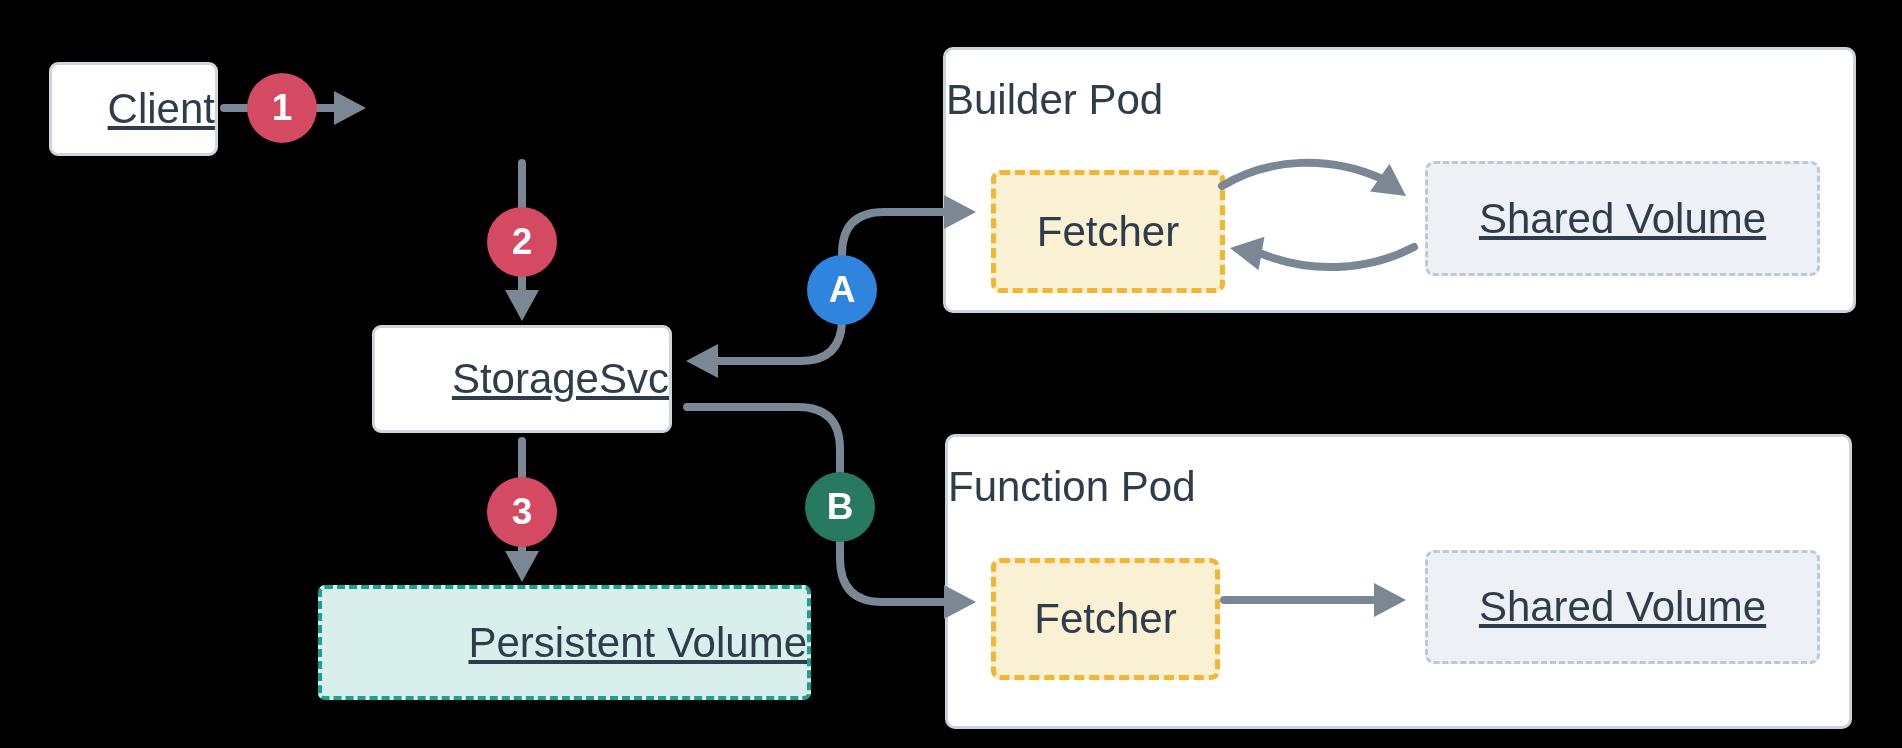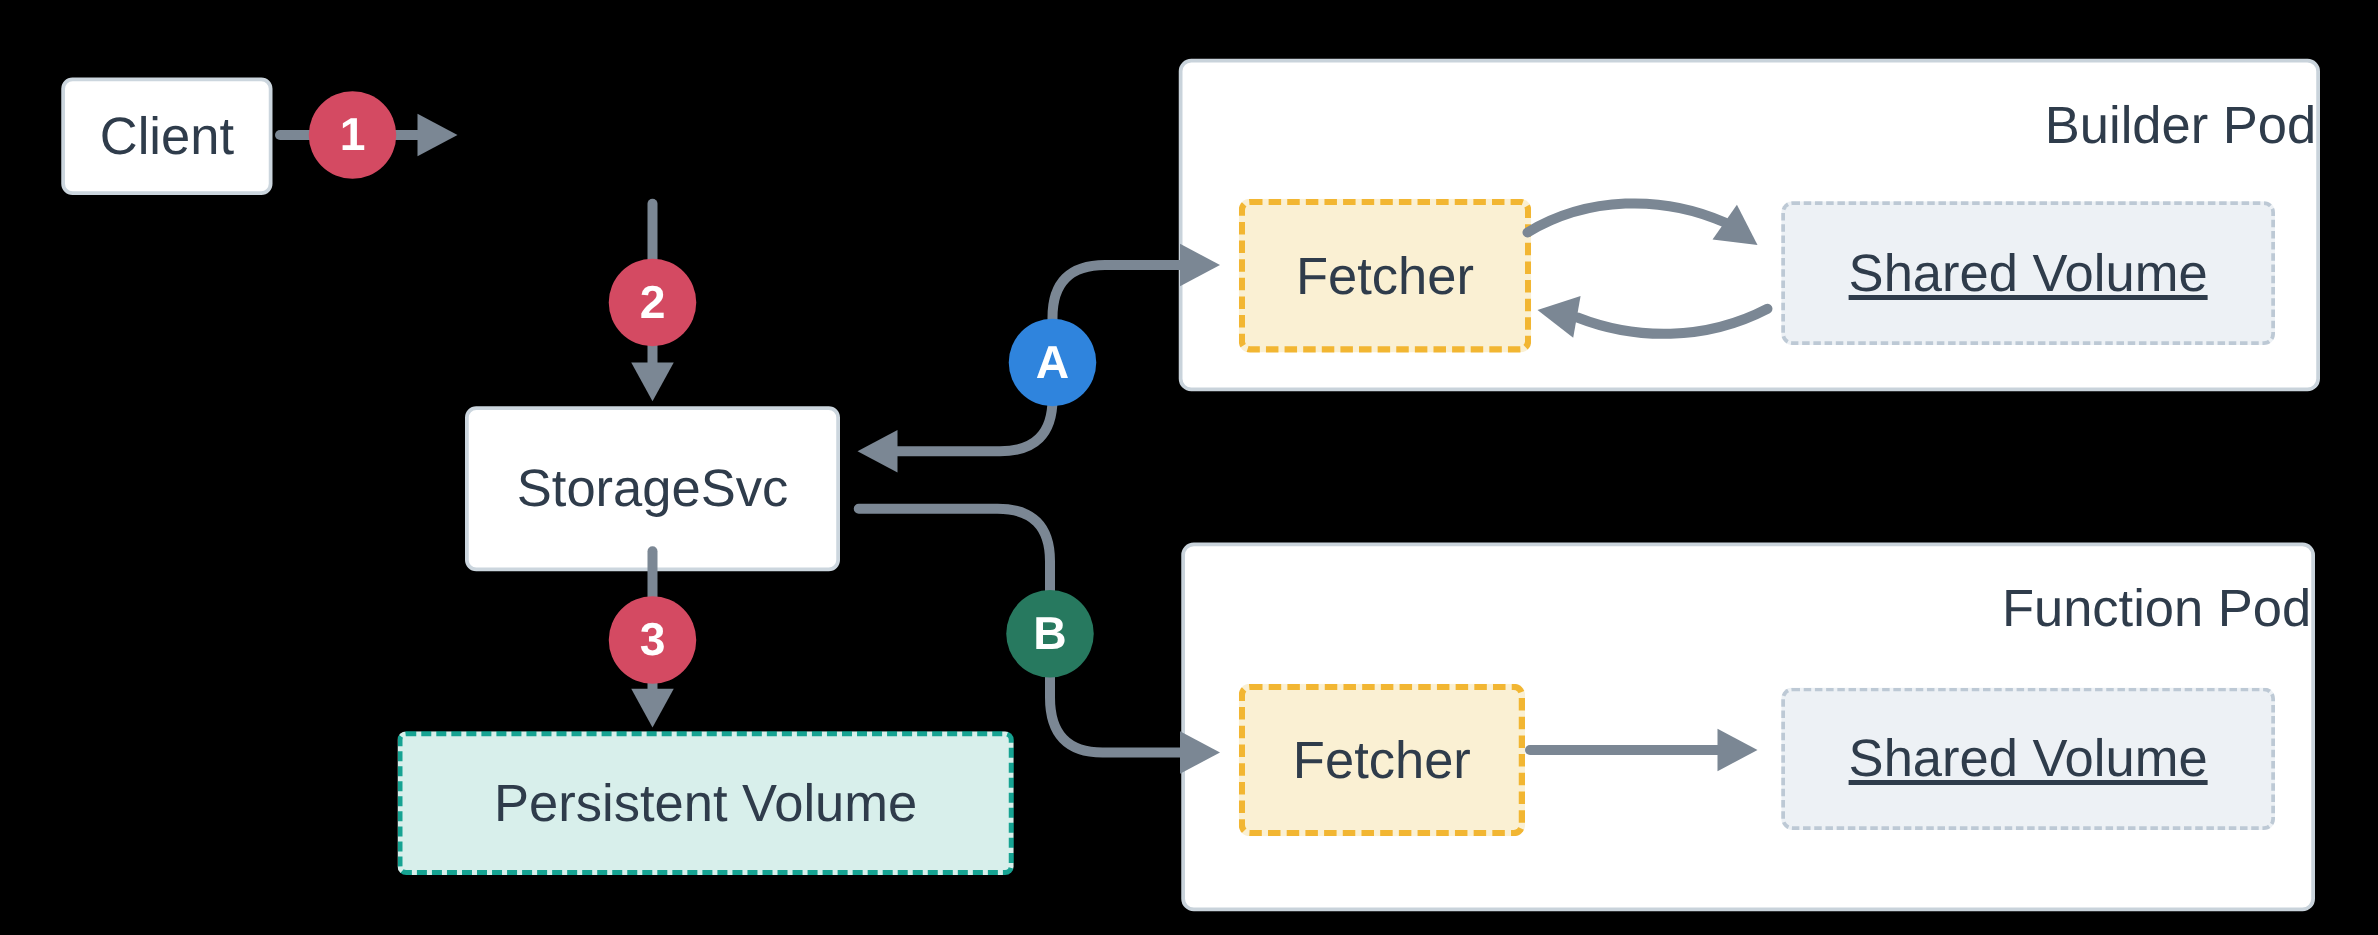--- a/index.html
+++ b/index.html
@@ -8,34 +8,34 @@
     --fetcher-fill:#faf0d3; --fetcher-border:#f2b632; --shared-fill:#edf1f5;
     --shared-border:#bdc9d5; --pv-fill:#d8efeb; --pv-border:#16a392;
   }
   html,body{margin:0;padding:0;background:#000;}
   .canvas{
     position:relative;width:1902px;height:748px;overflow:hidden;
     background:var(--bg);
     font-family:"Liberation Sans",sans-serif;color:var(--text);
   }
   .node{
-    position:absolute;display:flex;align-items:center;justify-content:center;
+    position:absolute;display:flex;align-items:center;justify-content:flex-end;
     background:#ffffff;border:3px solid var(--node-border);border-radius:9px;
-    font-size:42px;color:var(--text);box-sizing:border-box;white-space:nowrap;
+    font-size:42px;color:var(--text);box-sizing:border-box;white-space:nowrap;text-decoration:underline;
   }
   .pod{
     position:absolute;background:#ffffff;border:3px solid var(--pod-border);
     border-radius:10px;box-sizing:border-box;
   }
   .pod-title{
-    position:absolute;top:26px;left:0;right:0;text-align:right;
+    position:absolute;top:26px;left:0;right:0;text-align:left;
     font-size:42px;color:var(--text);
   }
   .inner{position:absolute;border-radius:9px;}
-  .fetcher{background:var(--fetcher-fill);border:5px dashed var(--fetcher-border);}
+  .fetcher{background:var(--fetcher-fill);border:5px dashed var(--fetcher-border);margin-top:11px;}
   .shared{background:var(--shared-fill);border:3px dashed var(--shared-border);text-decoration:underline;}
   .pv{background:var(--pv-fill);border:4px dashed var(--pv-border);border-radius:7px;}
   .badge{
     position:absolute;width:70px;height:70px;border-radius:50%;
     display:flex;align-items:center;justify-content:center;
     color:#ffffff;font-size:37px;font-weight:600;
   }
   .badge-red{background:var(--badge-red);}
   .badge-blue{background:var(--badge-blue);}
   .badge-green{background:var(--badge-green);}
@@ -66,21 +66,21 @@
     <div class="inner shared" style="left:477px;top:113px;width:389px;height:108px;display:flex;align-items:center;justify-content:center">
       <span style="font-size:42px">Shared Volume</span>
     </div>
   </div>
 
   <div class="node" style="left:49px;top:62px;width:169px;height:94px">
     <span>Client</span>
   </div>
 
 
-  <div class="node" style="left:372px;top:325px;width:300px;height:132px">
+  <div class="node" style="left:372px;top:325px;width:300px;height:108px">
     <span>StorageSvc</span>
   </div>
 
   <div class="node pv" style="left:318px;top:585px;width:493px;height:115px">
     <span>Persistent Volume</span>
   </div>
 
   <svg class="overlay" viewBox="0 0 1902 748">
 
     <path d="M 224,108 L 334,108"></path>

